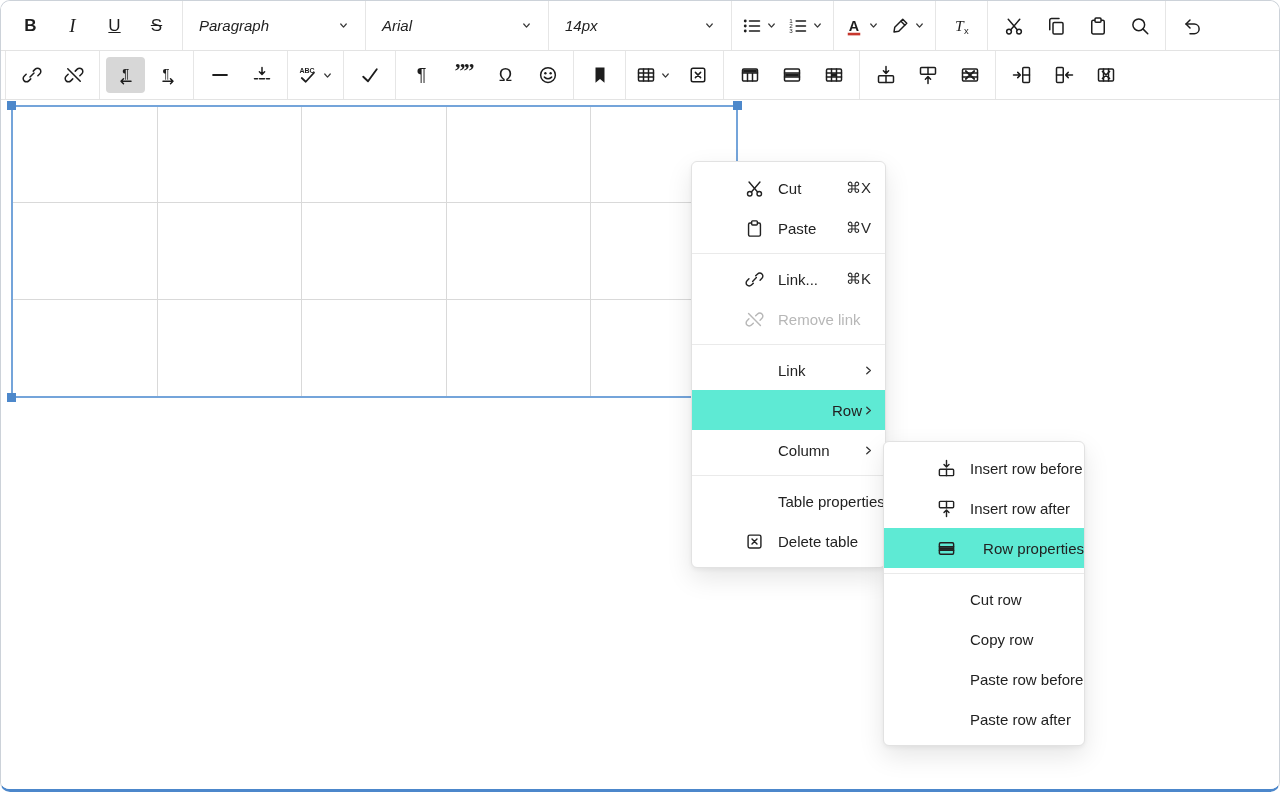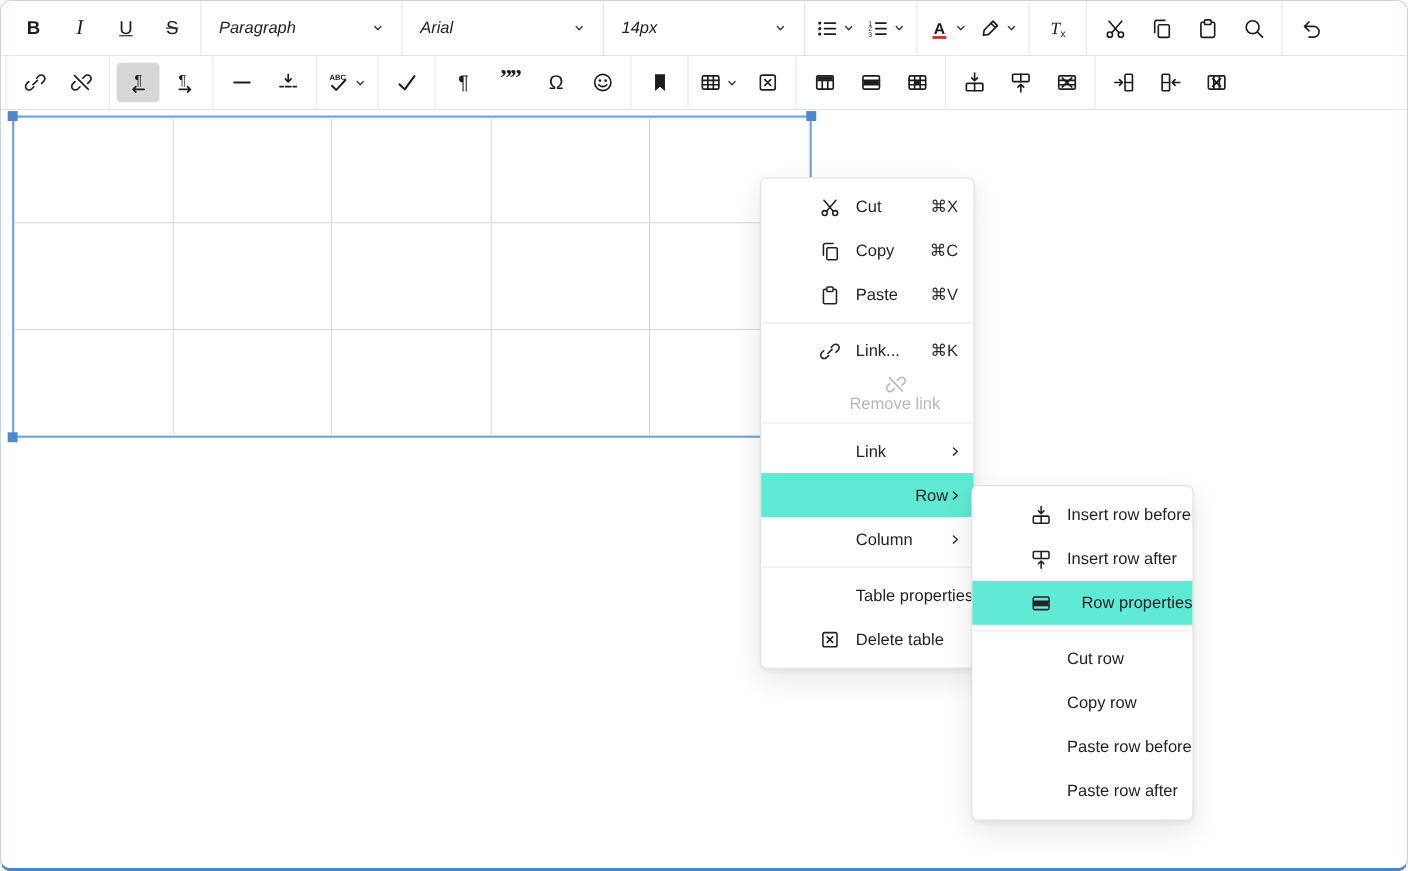--- a/index.html
+++ b/index.html
@@ -38,21 +38,21 @@
   .h-top-right{right:-6px;top:-6px;}
   .h-bottom-left{left:-6px;bottom:-6px;}
   .h-bottom-right{right:-6px;bottom:-6px;}
   
   .menu{position:absolute;background:#fff;border:1px solid #e2e2e2;border-radius:6px;
     box-shadow:0 2px 4px rgba(0,0,0,.05),0 10px 26px rgba(0,0,0,.10);padding:6px 0;z-index:10;}
   .context-menu{left:690px;top:160px;width:193px;}
   .row-submenu{left:882px;top:440px;width:200px;z-index:11;}
   .menu-item{display:flex;align-items:center;height:40px;font-size:15px;color:#222;cursor:pointer;white-space:nowrap;padding-left:36px;}
   .menu-item.highlight{background:#5eead4;text-align:right;}
-  .menu-item.disabled{color:#b7b7b7;flex-direction:column;}
+  .menu-item.disabled{color:#b7b7b7;}
   .mi-icon{width:20px;height:20px;margin-left:16px;flex:0 0 20px;display:flex;align-items:center;justify-content:center;}
   .mi-icon .ic{width:19px;height:19px;}
   .mi-label{margin-left:14px;flex:1;}
   .mi-shortcut{margin-left:20px;padding-right:14px;color:#2a2a2a;}
   .mi-arrow{width:13px;height:13px;margin-right:10px;color:#333;flex:0 0 13px;}
   .menu-sep{height:1px;background:#eaeaea;margin:5px 0;}
   .defs{position:absolute;width:0;height:0;overflow:hidden;}
 </style>
 </head>
 <body>
@@ -513,29 +513,20 @@
           <svg class="ic">
             <use href="#i-scissors"></use>
           </svg>
         </span>
         <span class="mi-label">Cut</span>
         <span class="mi-shortcut">⌘X</span>
       </div>
       <div class="menu-item">
         <span class="mi-icon">
           <svg class="ic">
-            <use href="#i-copy"></use>
-          </svg>
-        </span>
-        <span class="mi-label">Copy</span>
-        <span class="mi-shortcut">⌘C</span>
-      </div>
-      <div class="menu-item">
-        <span class="mi-icon">
-          <svg class="ic">
             <use href="#i-paste"></use>
           </svg>
         </span>
         <span class="mi-label">Paste</span>
         <span class="mi-shortcut">⌘V</span>
       </div>
       <div class="menu-sep"></div>
       <div class="menu-item">
         <span class="mi-icon">
           <svg class="ic">

